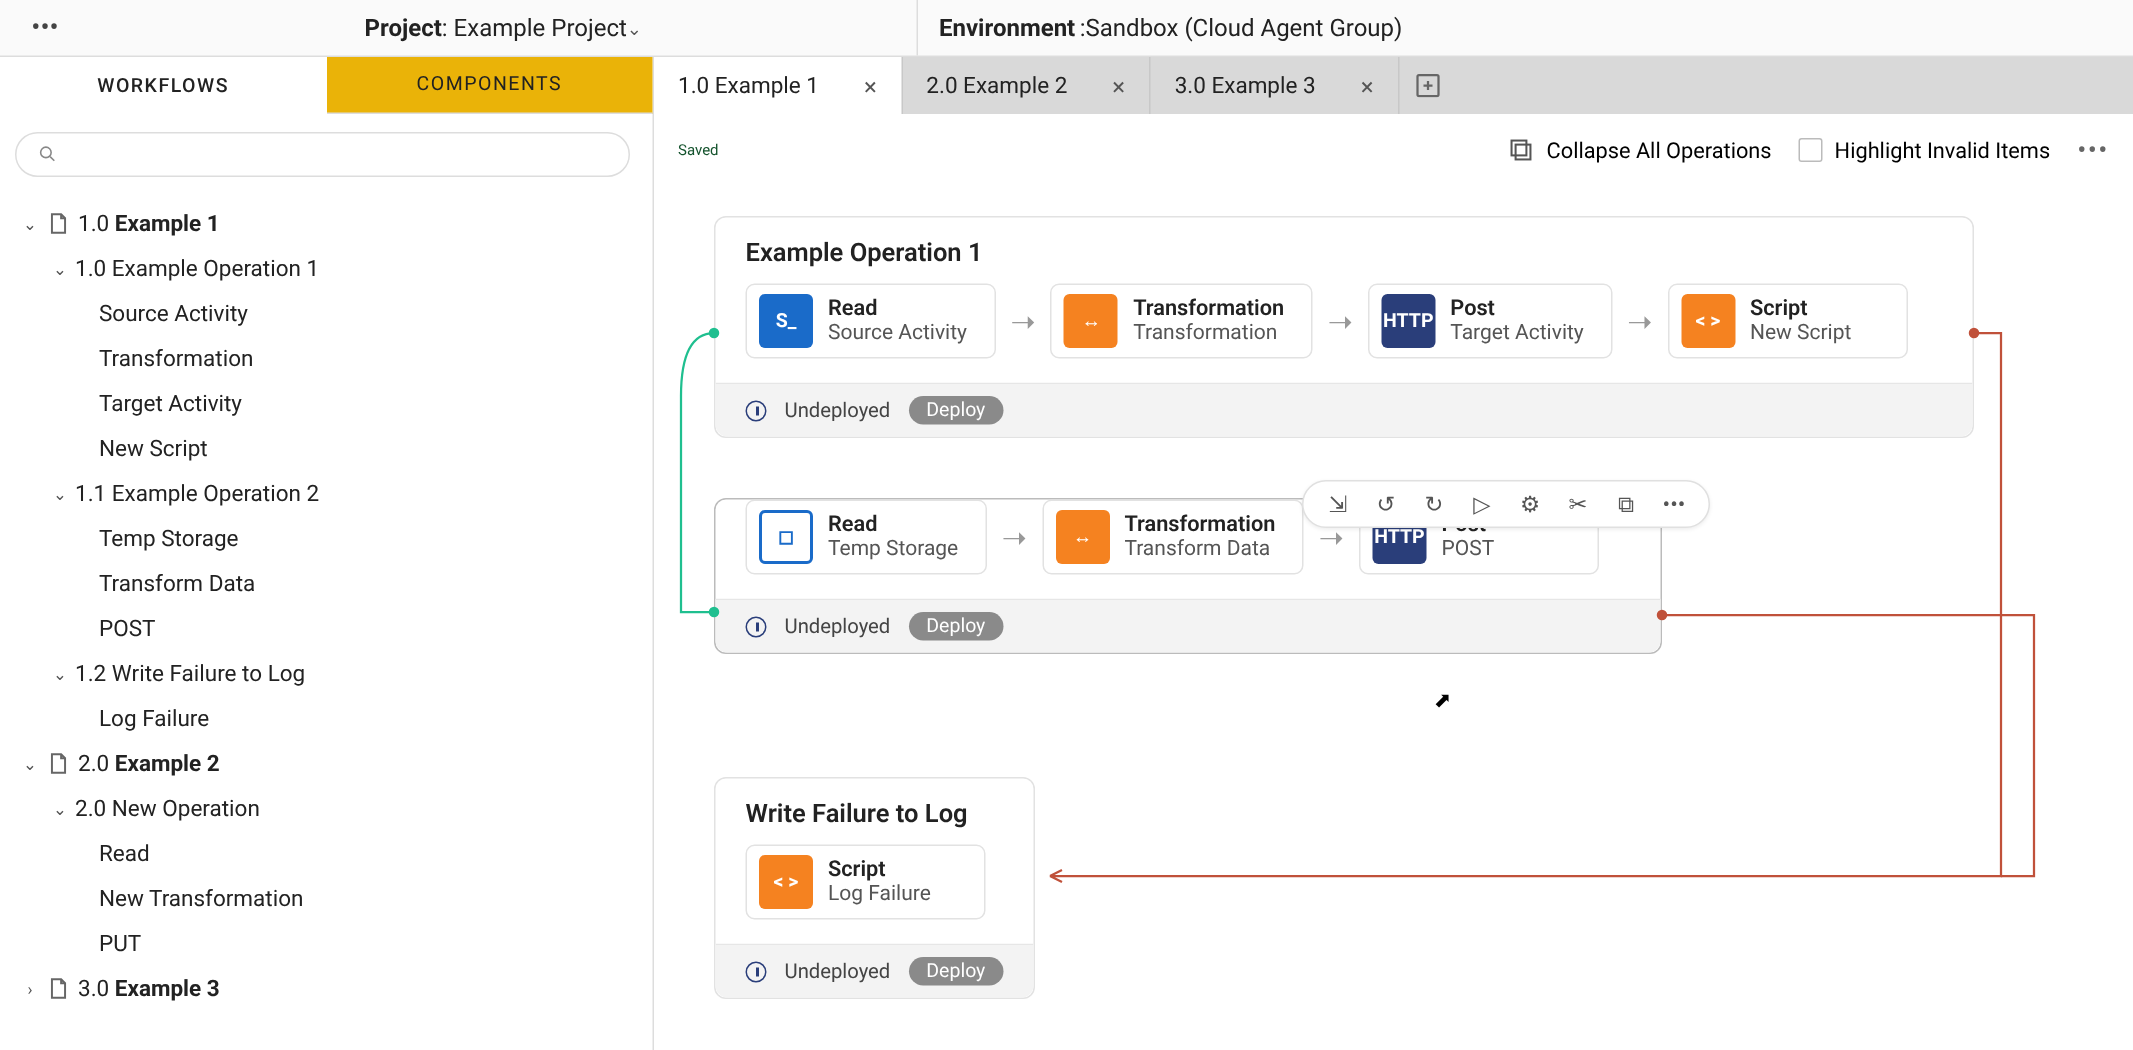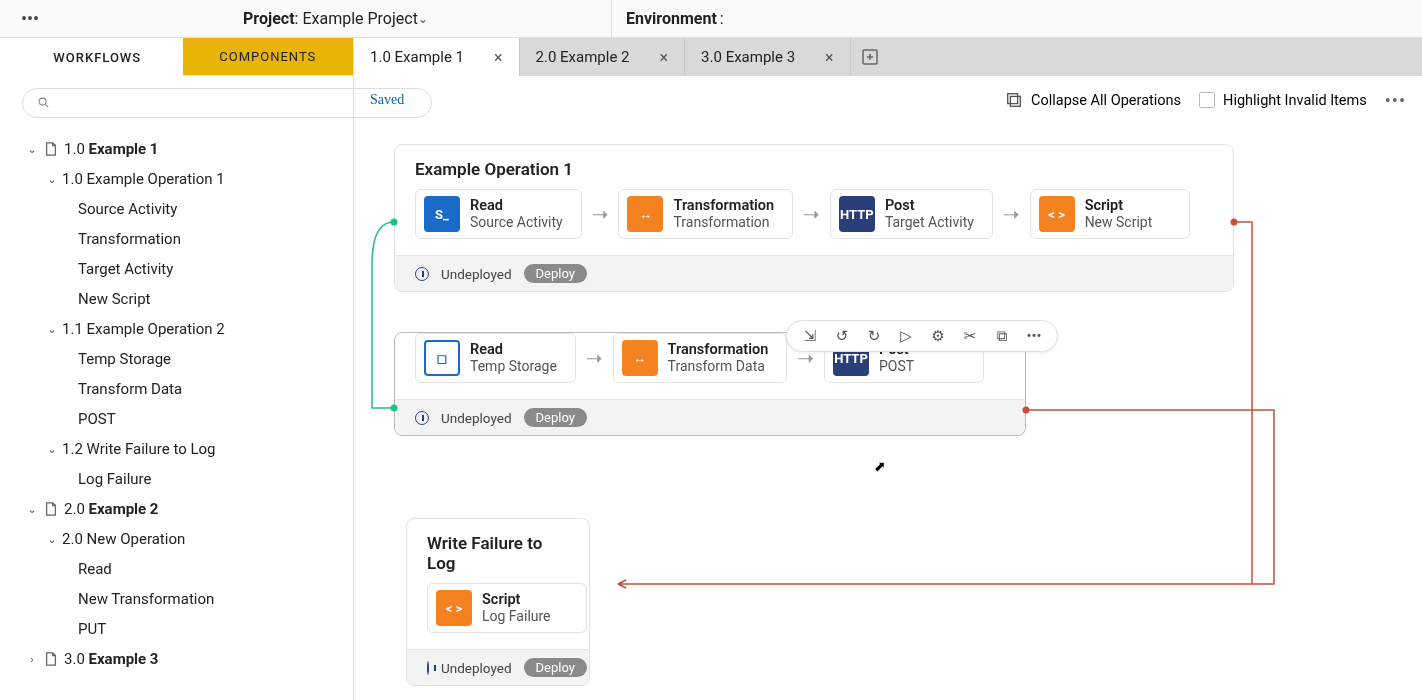--- a/index.html
+++ b/index.html
@@ -5,41 +5,41 @@
 *{box-sizing:border-box;margin:0;padding:0;font-family:-apple-system,BlinkMacSystemFont,"Segoe UI",Roboto,sans-serif;}
 body{width:1422px;height:700px;overflow:hidden;background:#fff;color:#222;}
 .topbar{height:38px;display:flex;border-bottom:1px solid #ddd;background:#fafafa;}
 .topbar .menu-btn{width:60px;display:flex;align-items:center;justify-content:center;font-size:18px;color:#444;cursor:pointer;}
 .topbar .project{flex:0 0 552px;display:flex;align-items:center;justify-content:center;padding:0 14px;border-right:1px solid #ddd;font-size:16px;}
 .topbar .project b{font-weight:700;}
 .topbar .env{flex:1;display:flex;align-items:center;padding:10px 14px;font-size:16px;}
 .topbar .env b{font-weight:700;margin-right:3px;}
 .chev{font-size:12px;color:#555;}
 .body{display:flex;height:calc(700px - 38px);}
-.sidebar{width:354px;border-right:1px solid #ddd;display:flex;flex-direction:column;background:#fff;padding-left:12px;}
+.sidebar{width:436px;border-right:1px solid #ddd;display:flex;flex-direction:column;background:#fff;}
 .side-tabs{height:38px;display:flex;}
 .side-tab{flex:1;display:flex;align-items:center;justify-content:center;font-size:13px;letter-spacing:1px;cursor:pointer;background:#eab308;border-bottom:1px solid #ddd;}
 .side-tab.active{background:#fff;font-weight:500;border-bottom:none;}
 .search-wrap{padding:12px 10px;}
 .search{width:410px;height:30px;border:1px solid #ddd;border-radius:15px;padding:0 14px;display:flex;align-items:center;color:#888;}
 .search svg{width:14px;height:14px;stroke:#888;}
 .tree{flex:1;overflow:auto;padding:4px 0 20px 0;}
 .tree-row{display:flex;align-items:center;height:30px;padding-right:10px;cursor:pointer;font-size:15px;color:#222;}
 .tree-row .tw{display:inline-flex;width:20px;justify-content:center;font-size:11px;color:#555;}
 .tree-row .fi{display:inline-flex;width:18px;justify-content:center;color:#666;margin-right:4px;}
 .tree-row b{font-weight:700;}
 .ind1{padding-left:10px;} .ind2{padding-left:30px;} .ind3{padding-left:66px;}
 .canvas{flex:1;display:flex;flex-direction:column;position:relative;}
 .tabs{height:38px;display:flex;background:#d9d9d9;}
 .tab{display:flex;align-items:center;padding:0 16px;gap:30px;font-size:15px;cursor:pointer;border-right:1px solid #c8c8c8;}
 .tab.active{background:#fff;}
 .tab .x{color:#555;font-size:16px;cursor:pointer;}
 .tab-add{width:38px;display:flex;align-items:center;justify-content:center;color:#555;cursor:pointer;}
 .toolbar{height:48px;display:flex;align-items:center;padding:0 16px;gap:18px;border-bottom:0;}
-.toolbar .saved{color:#0369a1;font-size:14px;font-family:Liberation Serif, serif;}
+.toolbar .saved{color:#14532d;font-size:10px;}
 .spacer{flex:1;}
 .tb-btn{display:flex;align-items:center;gap:8px;font-size:14.5px;color:#000000;cursor:pointer;}
 .tb-btn .chk{width:16px;height:16px;border:1.5px solid #bbb;border-radius:2px;}
 .tb-btn.more{font-size:18px;color:#666;letter-spacing:1px;}
 .canvas-body{position:relative;flex:1;overflow:hidden;}
 .op{position:absolute;border:1px solid #e2e2e2;border-radius:8px;background:#fff;box-shadow:0 0 0 rgba(0,0,0,0);}
 .op.sel{border-color:#bbb;}
 .op-title{padding:14px 20px 10px 20px;font-size:17px;font-weight:600;}
 .op-steps{display:flex;align-items:center;padding:0 20px 16px 20px;gap:10px;}
 .step{display:flex;align-items:center;gap:10px;border:1px solid #e2e2e2;border-radius:6px;padding:6px 18px 6px 8px;min-width:160px;background:#fff;cursor:pointer;}
@@ -63,21 +63,21 @@
 </head>
 <body>
 
 <div class="topbar">
   <div class="menu-btn">•••</div>
   <div class="project">
     <span><b>Project</b>: <span>Example Project</span></span>
     <span class="chev">⌄</span>
   </div>
   <div class="env">
-    <b>Environment</b>: 
+    <b>Environment</b>: <span>Sandbox (Cloud Agent Group)</span>
   </div>
 </div>
 
 <div class="body">
   <div class="sidebar">
     <div class="side-tabs">
       <div class="side-tab active">WORKFLOWS</div>
       <div class="side-tab">COMPONENTS</div>
     </div>
     <div class="search-wrap">
@@ -276,21 +276,21 @@
                 <div class="t2">POST</div>
               </div>
             </div>
           </div>
           <div class="op-foot">
             <span class="stat-ic"></span>
             <span class="stat">Undeployed</span>
             <button class="deploy">Deploy</button>
           </div>
         </div>
-        <div class="op" style="left: 52px; top: 394px; width: 184px;">
+        <div class="op" style="left: 40px; top: 394px; width: 214px;">
           <div class="op-title">Write Failure to Log</div>
           <div class="op-steps">
             <div class="step">
               <div class="ic orange">&lt; &gt;</div>
               <div class="tx">
                 <div class="t1">Script</div>
                 <div class="t2">Log Failure</div>
               </div>
             </div>
           </div>

